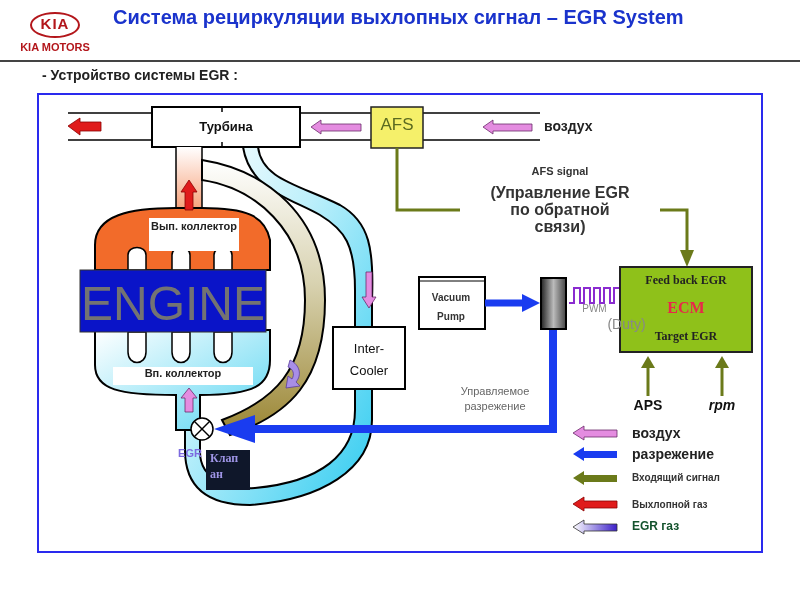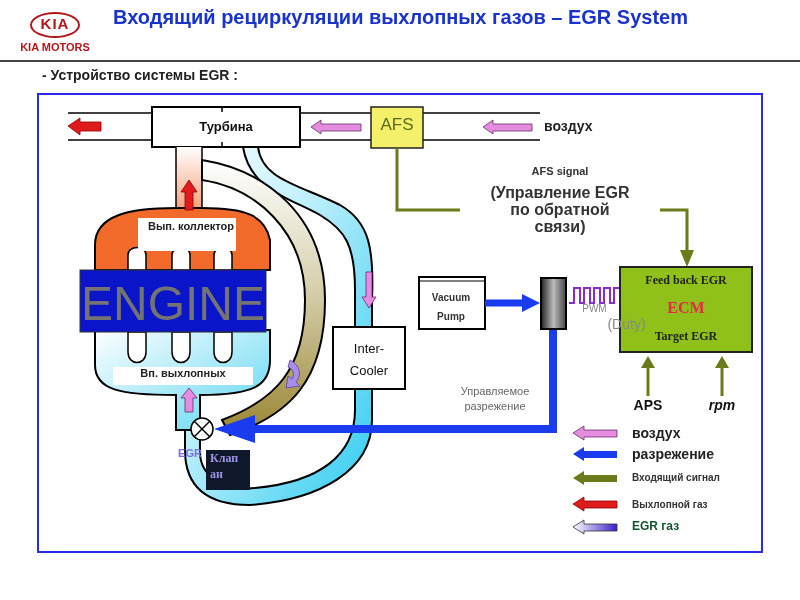--- a/index.html
+++ b/index.html
@@ -16,21 +16,21 @@
   .lbl { position:absolute; text-align:center; }
 </style>
 </head>
 <body>
 
 <div class="logo">
   <div class="logo-ellipse"></div>
   <div class="logo-kia">KIA</div>
   <div class="logo-motors">KIA MOTORS</div>
 </div>
-<div class="title">Входящий рециркуляции выхлопных газов – EGR System</div>
+<div class="title">Система рециркуляции выхлопных сигнал – EGR System</div>
 <div class="title-rule"></div>
 <div class="subtitle">- Устройство системы EGR :</div>
 
 <div class="frame"></div>
 
 <svg class="diagram" width="800" height="600" viewBox="0 0 800 600">
   <defs>
     <linearGradient id="gCool" x1="0" y1="0" x2="1" y2="1">
       <stop offset="0" stop-color="#ffffff"></stop>
       <stop offset="0.4" stop-color="#bff0fb"></stop>
@@ -154,23 +154,23 @@
   <path d="M573,504 L584,497 L584,501 L617,501 L617,508 L584,508 L584,511 Z" fill="#e01b1b" stroke="#8a0000" stroke-width="0.8"></path>
   <path d="M573,527 L584,520 L584,524 L617,524 L617,531 L584,531 L584,534 Z" fill="url(#gEgrLegend)" stroke="#333" stroke-width="0.8"></path>
 </svg>
 
 <div class="lbl" style="left:152px;top:119px;width:148px;font-size:13px;font-weight:bold;color:#111;">Турбина</div>
 <div class="lbl" style="left:371px;top:115px;width:52px;font-size:17px;color:#5a6a20;">AFS</div>
 <div class="lbl" style="left:544px;top:118px;width:70px;text-align:left;font-size:14px;font-weight:bold;color:#222;">воздух</div>
 <div class="lbl" style="left:490px;top:165px;width:140px;font-size:11px;font-weight:bold;color:#333;">AFS signal</div>
 <div class="lbl" style="left:490px;top:184px;width:140px;font-size:16px;font-weight:bold;color:#333;line-height:17px;">(Управление EGR по обратной связи)</div>
 
-<div class="lbl" style="left:138px;top:218px;width:90px;height:33px;background:#fff;font-size:11px;font-weight:bold;color:#222;line-height:16px;padding-left:8px;">Вып. коллектор</div>
+<div class="lbl" style="left:149px;top:218px;width:90px;height:33px;background:#fff;font-size:11px;font-weight:bold;color:#222;line-height:16px;">Вып. коллектор</div>
 <div class="lbl" style="left:80px;top:276px;width:186px;font-size:48px;color:#737373;">ENGINE</div>
-<div class="lbl" style="left:113px;top:367px;width:140px;height:18px;background:#fff;font-size:11px;font-weight:bold;color:#222;">Вп. выхлопных</div>
+<div class="lbl" style="left:113px;top:367px;width:140px;height:18px;background:#fff;font-size:11px;font-weight:bold;color:#222;">Вп. коллектор</div>
 <div class="lbl" style="left:175px;top:447px;width:30px;font-size:11px;font-weight:bold;color:#7c6adf;">EGR</div>
 <div class="lbl" style="left:206px;top:450px;width:40px;height:40px;background:#0f172a;text-align:left;padding-left:4px;font-family:'Liberation Serif',serif;font-size:12px;font-weight:bold;color:#9f95e6;line-height:16px;">Клап ан</div>
 <div class="lbl" style="left:338px;top:338px;width:62px;font-size:13px;color:#111;line-height:22px;">Inter- Cooler</div>
 
 <div class="lbl" style="left:425px;top:288px;width:52px;font-size:10px;font-weight:bold;color:#333;line-height:19px;">Vacuum Pump</div>
 <div class="lbl" style="left:567px;top:303px;width:55px;font-size:10px;color:#888;">PWM</div>
 <div class="lbl" style="left:567px;top:316px;width:55px;font-size:14px;color:#888;padding-left:32px;">(Duty)</div>
 <div class="lbl" style="left:450px;top:384px;width:90px;font-size:11px;color:#666;line-height:15px;">Управляемое разрежение</div>
 
 <div class="lbl" style="left:620px;top:273px;width:132px;font-family:'Liberation Serif',serif;font-size:12px;font-weight:bold;color:#222;">Feed back EGR</div>

